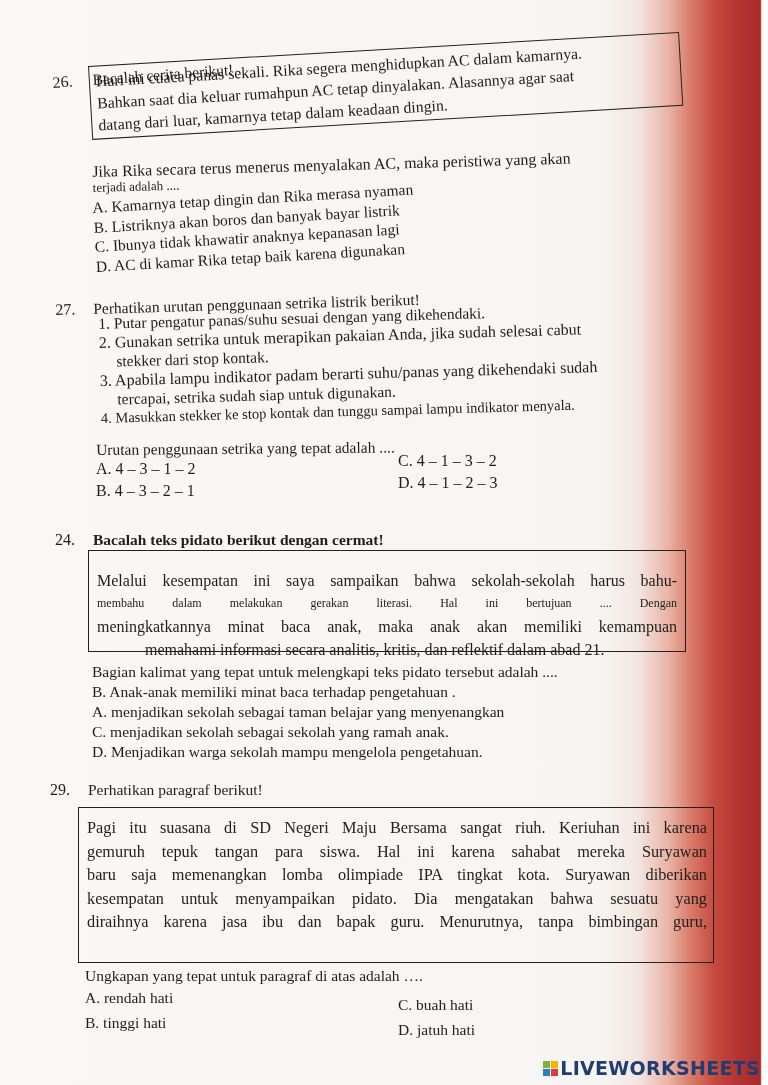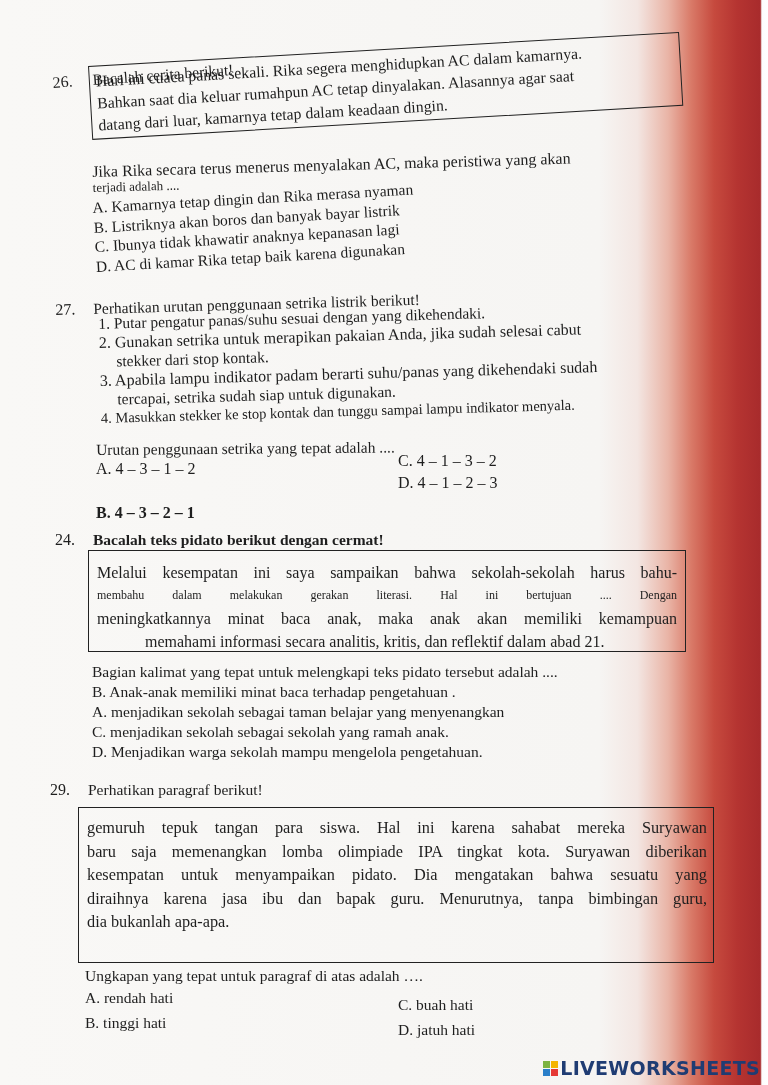--- a/index.html
+++ b/index.html
@@ -65,54 +65,54 @@
     <div class="line" style="line-height:19px; font-size:16px;">2. Gunakan setrika untuk merapikan pakaian Anda, jika sudah selesai cabut</div>
     <div class="line" style="line-height:19px; padding-left:17px;">stekker dari stop kontak.</div>
     <div class="line" style="line-height:19px; font-size:16px;">3. Apabila lampu indikator padam berarti suhu/panas yang dikehendaki sudah</div>
     <div class="line" style="line-height:19px; padding-left:17px;">tercapai,  setrika sudah siap untuk digunakan.</div>
     <div class="line" style="line-height:19px; font-size:14.5px;">4. Masukkan stekker ke stop kontak dan tunggu sampai lampu indikator menyala.</div>
   </div>
   <div class="abs tilt4" style="left:96px; top:440px;">
     <div class="line">Urutan penggunaan setrika yang tepat adalah ....</div>
   </div>
   <div class="abs" style="left:96px; top:460px;">A. 4 – 3 – 1 – 2</div>
-  <div class="abs" style="left:96px; top:504px;font-weight:bold;">B. 4 – 3 – 2 – 1</div>
+  <div class="abs" style="left:96px; top:482px;">B. 4 – 3 – 2 – 1</div>
   <div class="abs" style="left:398px; top:452px;">C. 4 – 1 – 3 – 2</div>
   <div class="abs" style="left:398px; top:474px;">D. 4 – 1 – 2 – 3</div>
 
   <div class="abs" style="left:55px; top:530px;">
     <span class="q-num">24.</span>
     <span class="line" style="margin-left:14px;font-weight:bold;">Bacalah teks pidato berikut dengan cermat!</span>
   </div>
-  <div class="abs box" style="left:88px; top:550px; width:598px; height:102px; padding:10px 8px 3px 8px; box-sizing:border-box;">
+  <div class="abs box" style="left:88px; top:550px; width:598px; height:102px; padding:18px 8px 3px 8px; box-sizing:border-box;">
     <div class="line just" style="font-size:16px; line-height:23px;">Melalui kesempatan ini saya sampaikan bahwa sekolah-sekolah harus bahu-</div>
     <div class="line just" style="font-size:12px; line-height:23px;">membahu dalam melakukan gerakan literasi. Hal ini bertujuan .... Dengan</div>
     <div class="line just" style="font-size:16px; line-height:23px;">meningkatkannya minat baca anak, maka anak akan memiliki kemampuan</div>
     <div class="line" style="font-size:16px; line-height:23px;margin-left:48px;">memahami informasi secara  analitis, kritis, dan reflektif dalam abad 21.</div>
   </div>
   <div class="abs" style="left:92px; top:662px;">
     <div class="line" style="line-height:20px;">Bagian kalimat yang tepat untuk melengkapi  teks pidato tersebut adalah ....</div>
   </div>
   <div class="abs" style="left:92px; top:682px;">
     <div class="line" style="line-height:20px;">B. Anak-anak memiliki minat baca  terhadap pengetahuan .</div>
     <div class="line" style="line-height:20px;">A. menjadikan sekolah sebagai taman belajar yang menyenangkan</div>
     <div class="line" style="line-height:20px;">C. menjadikan sekolah sebagai sekolah yang ramah anak.</div>
     <div class="line" style="line-height:20px;">D. Menjadikan warga sekolah mampu mengelola pengetahuan.</div>
   </div>
 
   <div class="abs" style="left:50px; top:780px;">
     <span class="q-num">29.</span>
     <span class="line" style="margin-left:14px;">Perhatikan paragraf berikut!</span>
   </div>
   <div class="abs box" style="left:78px; top:807px; width:636px; height:156px; padding:8px 6px 3px 8px; box-sizing:border-box;">
+    <div class="line just" style="font-size:16.3px; line-height:23.5px;">Pagi itu suasana di SD Negeri Maju Bersama sangat riuh. Keriuhan ini karena</div>
     <div class="line just" style="font-size:16.3px; line-height:23.5px;">gemuruh tepuk tangan para siswa. Hal ini karena sahabat mereka Suryawan</div>
     <div class="line just" style="font-size:16.3px; line-height:23.5px;">baru saja memenangkan lomba olimpiade IPA tingkat kota. Suryawan diberikan</div>
     <div class="line just" style="font-size:16.3px; line-height:23.5px;">kesempatan untuk menyampaikan pidato. Dia mengatakan bahwa sesuatu yang</div>
     <div class="line just" style="font-size:16.3px; line-height:23.5px;">diraihnya karena jasa ibu dan bapak guru. Menurutnya, tanpa bimbingan guru,</div>
-    <div class="line" style="font-size:16.3px; line-height:23.5px;">dia bukanlah apa-apa.</div>
   </div>
   <div class="abs" style="left:85px; top:966px;">
     <div class="line">Ungkapan yang tepat untuk paragraf di atas adalah ….</div>
   </div>
   <div class="abs line" style="left:85px; top:988px;">A. rendah hati</div>
   <div class="abs line" style="left:85px; top:1013px;">B. tinggi hati</div>
   <div class="abs line" style="left:398px; top:995px;">C. buah hati</div>
   <div class="abs line" style="left:398px; top:1020px;">D. jatuh hati</div>
 
   <div class="logo">

